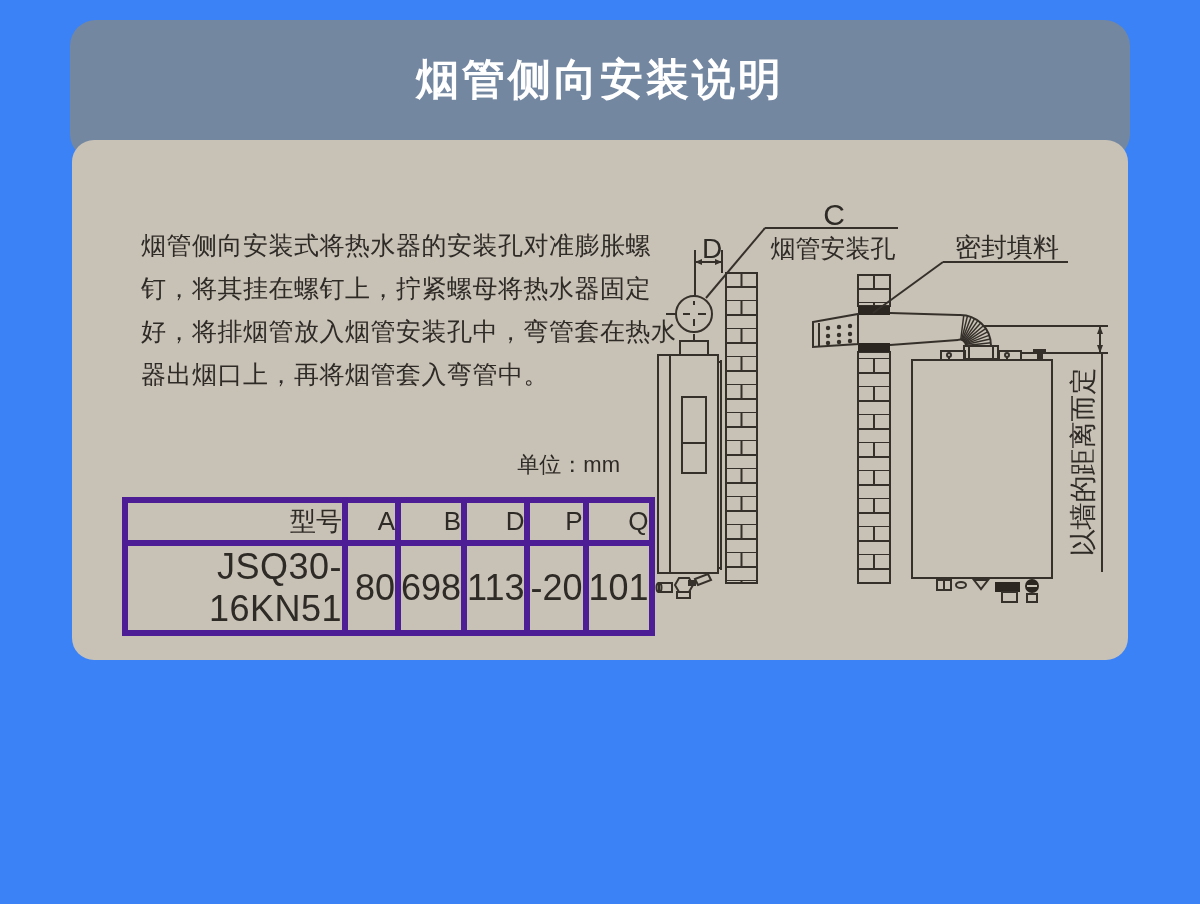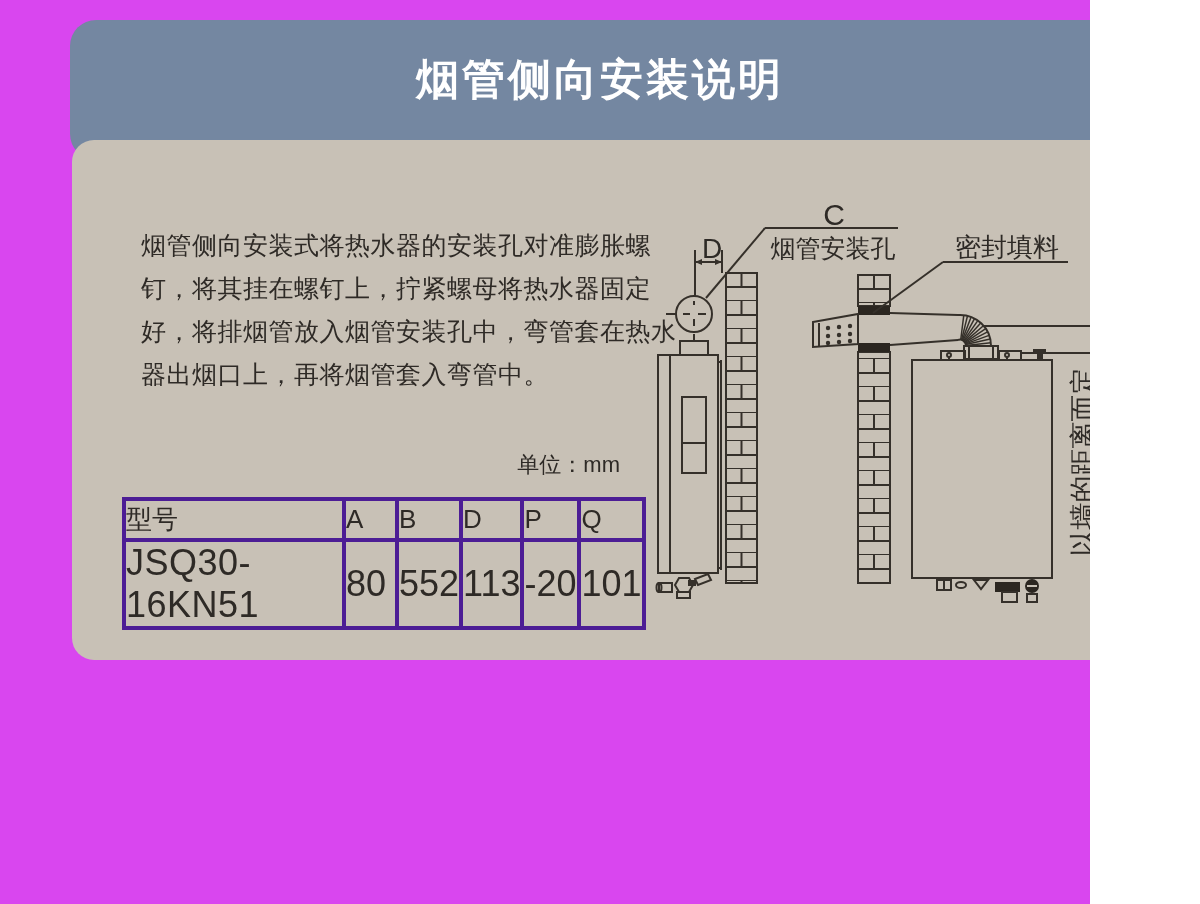--- a/index.html
+++ b/index.html
@@ -1,31 +1,31 @@
 <!DOCTYPE html>
 <html><head>
 <meta charset="utf-8">
 <style>
   html,body{margin:0;padding:0;background:#ffffff;}
-  .page{position:relative;width:1090px;height:904px;background:#d946ef;overflow:hidden;
+  .page{position:relative;width:1200px;height:904px;background:#3b82f6;overflow:hidden;
         font-family:"Liberation Sans","DejaVu Sans",sans-serif;}
   .header-card{position:absolute;left:70px;top:20px;width:1060px;height:140px;
         background:#7487a1;border-radius:26px;}
   .header-title{position:absolute;left:70px;top:20px;width:1060px;height:120px;
         display:flex;align-items:center;justify-content:center;
         color:#ffffff;font-size:43px;font-weight:bold;letter-spacing:3px;}
   .body-card{position:absolute;left:72px;top:140px;width:1056px;height:520px;
         background:#c8c1b6;border-radius:22px;}
   .instructions{position:absolute;left:117px;top:199px;width:552px;
         font-size:25px;line-height:43px;letter-spacing:0.5px;color:#2e2a26;margin-left:24px;}
   .unit-label{position:absolute;left:380px;top:450px;width:240px;text-align:right;
         font-size:22px;color:#2e2a26;}
   table.spec{position:absolute;left:122px;top:497px;border-collapse:collapse;
         color:#2e2a26;table-layout:fixed;}
-  table.spec td{border:4px solid #4c1d95;text-align:left;vertical-align:middle;padding:0;}
+  table.spec td{border:6px solid #4c1d95;text-align:right;vertical-align:middle;padding:0;}
   tr.hdr td{height:37px;font-size:26px;}
   tr.dat td{height:55px;font-size:36px;}
   td.model{font-size:26px;letter-spacing:0.5px;}
   svg text{fill:#2e2a26;}
   .diag{position:absolute;}
 </style>
 </head>
 <body>
 
 <div class="page">
@@ -53,21 +53,21 @@
       <td>型号</td>
       <td>A</td>
       <td>B</td>
       <td>D</td>
       <td>P</td>
       <td>Q</td>
     </tr>
     <tr class="dat">
       <td class="model">JSQ30-16KN51</td>
       <td>80</td>
-      <td>552</td>
+      <td>698</td>
       <td>113</td>
       <td>-20</td>
       <td>101</td>
     </tr>
   </tbody>
     </table>
 
   <svg class="diag" style="left:645px;top:195px;" width="270" height="412" viewBox="0 0 270 412" stroke="#35302a" stroke-width="2" fill="none">
     <defs>
       <pattern id="brickL" width="31" height="28" patternUnits="userSpaceOnUse" patternTransform="translate(81,78)">

